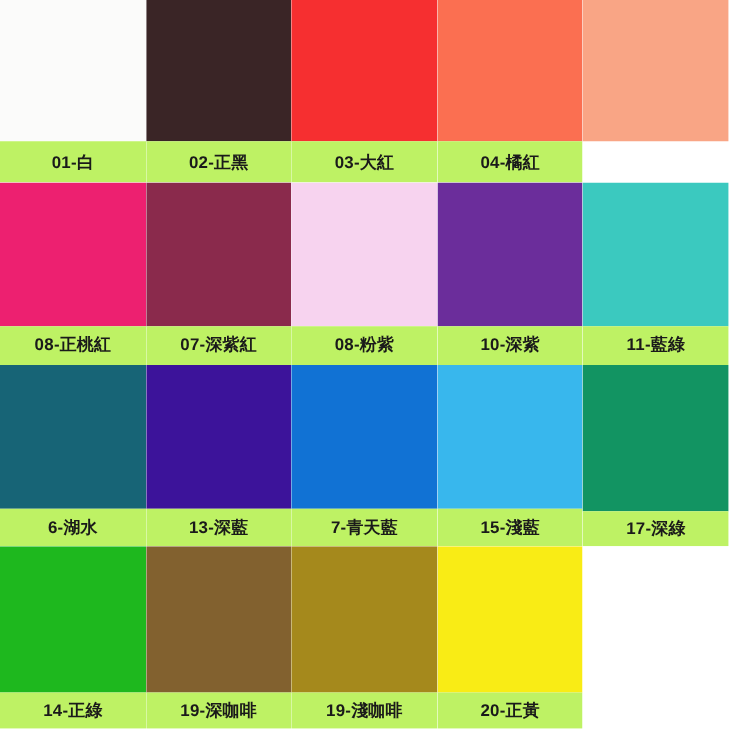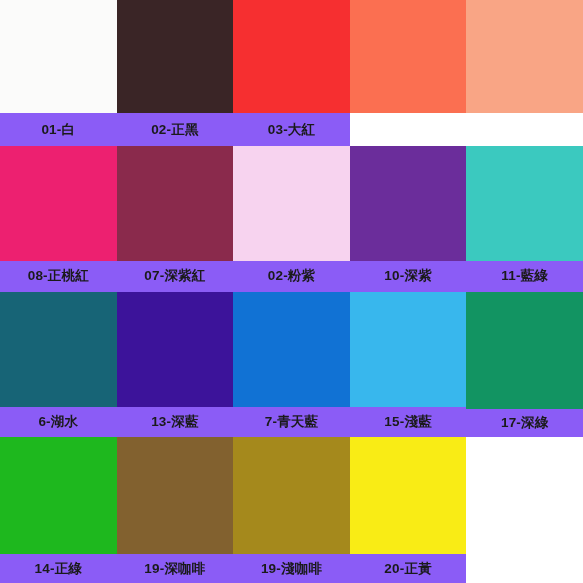--- a/index.html
+++ b/index.html
@@ -29,21 +29,21 @@
   }
   .swatch-chip {
     flex: 0 0 auto;
     height: 113px;
     width: 100%;
     display: block;
   }
   .swatch-label-band {
     flex: 1 1 auto;
     width: 100%;
-    background: #8b5cf6;
+    background: #bef264;
     display: flex;
     align-items: center;
     justify-content: center;
   }
   .swatch-label {
     font-size: 13.5px;
     font-weight: bold;
     color: #1a1a1a;
     letter-spacing: 0.2px;
     line-height: 1;
@@ -71,40 +71,43 @@
       </div>
     </div>
     <div class="swatch-cell row-1">
       <div class="swatch-chip" style="background-color: rgb(246, 47, 48);"></div>
       <div class="swatch-label-band">
         <span class="swatch-label">03-大紅</span>
       </div>
     </div>
     <div class="swatch-cell row-1">
       <div class="swatch-chip" style="background-color: rgb(251, 111, 81);"></div>
+      <div class="swatch-label-band">
+        <span class="swatch-label">04-橘紅</span>
+      </div>
     </div>
     <div class="swatch-cell row-1">
       <div class="swatch-chip" style="background-color: rgb(249, 165, 133);"></div>
     </div>
     <div class="swatch-cell row-2">
       <div class="swatch-chip" style="background-color: rgb(237, 32, 112);"></div>
       <div class="swatch-label-band">
         <span class="swatch-label">08-正桃紅</span>
       </div>
     </div>
     <div class="swatch-cell row-2">
       <div class="swatch-chip" style="background-color: rgb(138, 42, 76);"></div>
       <div class="swatch-label-band">
         <span class="swatch-label">07-深紫紅</span>
       </div>
     </div>
     <div class="swatch-cell row-2">
       <div class="swatch-chip" style="background-color: rgb(247, 211, 239);"></div>
       <div class="swatch-label-band">
-        <span class="swatch-label">02-粉紫</span>
+        <span class="swatch-label">08-粉紫</span>
       </div>
     </div>
     <div class="swatch-cell row-2">
       <div class="swatch-chip" style="background-color: rgb(107, 45, 155);"></div>
       <div class="swatch-label-band">
         <span class="swatch-label">10-深紫</span>
       </div>
     </div>
     <div class="swatch-cell row-3">
       <div class="swatch-chip" style="background-color: rgb(59, 201, 191);"></div>

